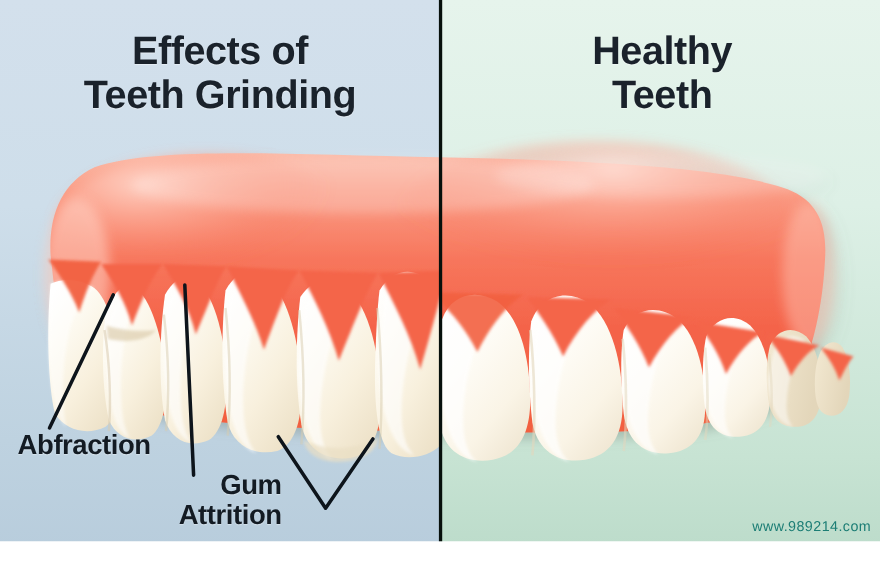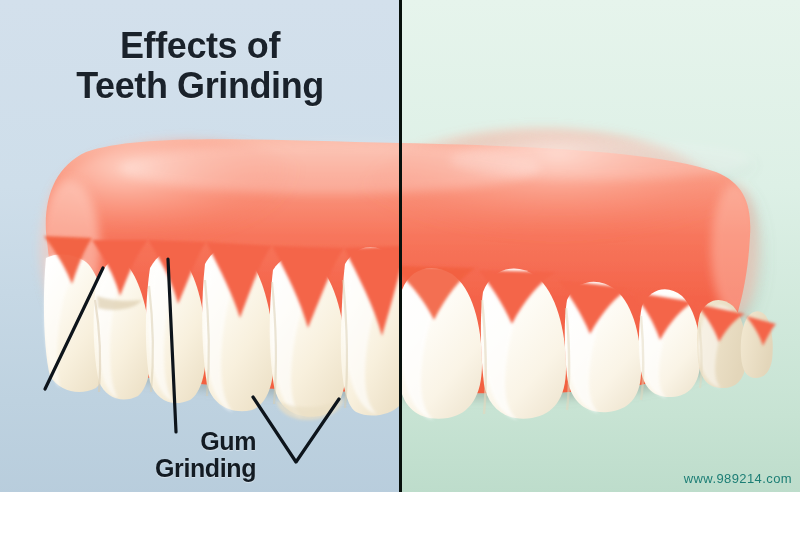--- a/index.html
+++ b/index.html
@@ -320,18 +320,21 @@
       <line x1="103" y1="268" x2="45" y2="389" stroke="#0d141b" stroke-width="3.2" stroke-linecap="round"></line>
       <line x1="168" y1="259" x2="176" y2="432" stroke="#0d141b" stroke-width="3.2" stroke-linecap="round"></line>
       <polyline points="253,397 296,462 339,399" fill="none" stroke="#0d141b" stroke-width="3.2" stroke-linecap="round" stroke-linejoin="round"></polyline>
     </g>
   </svg>
 
   <div id="divider"></div>
 
   <div class="title" id="title-left">Effects of
 Teeth Grinding</div>
-
+  <div class="title" id="title-right">Healthy
+Teeth</div>
+
+  <div class="callout" id="callout-abfraction">Abfraction</div>
   <div class="callout" id="callout-gum">Gum
-Grinding</div>
+Attrition</div>
 
   <div id="watermark">www.989214.com</div>
 </div>
 
 </body></html>

